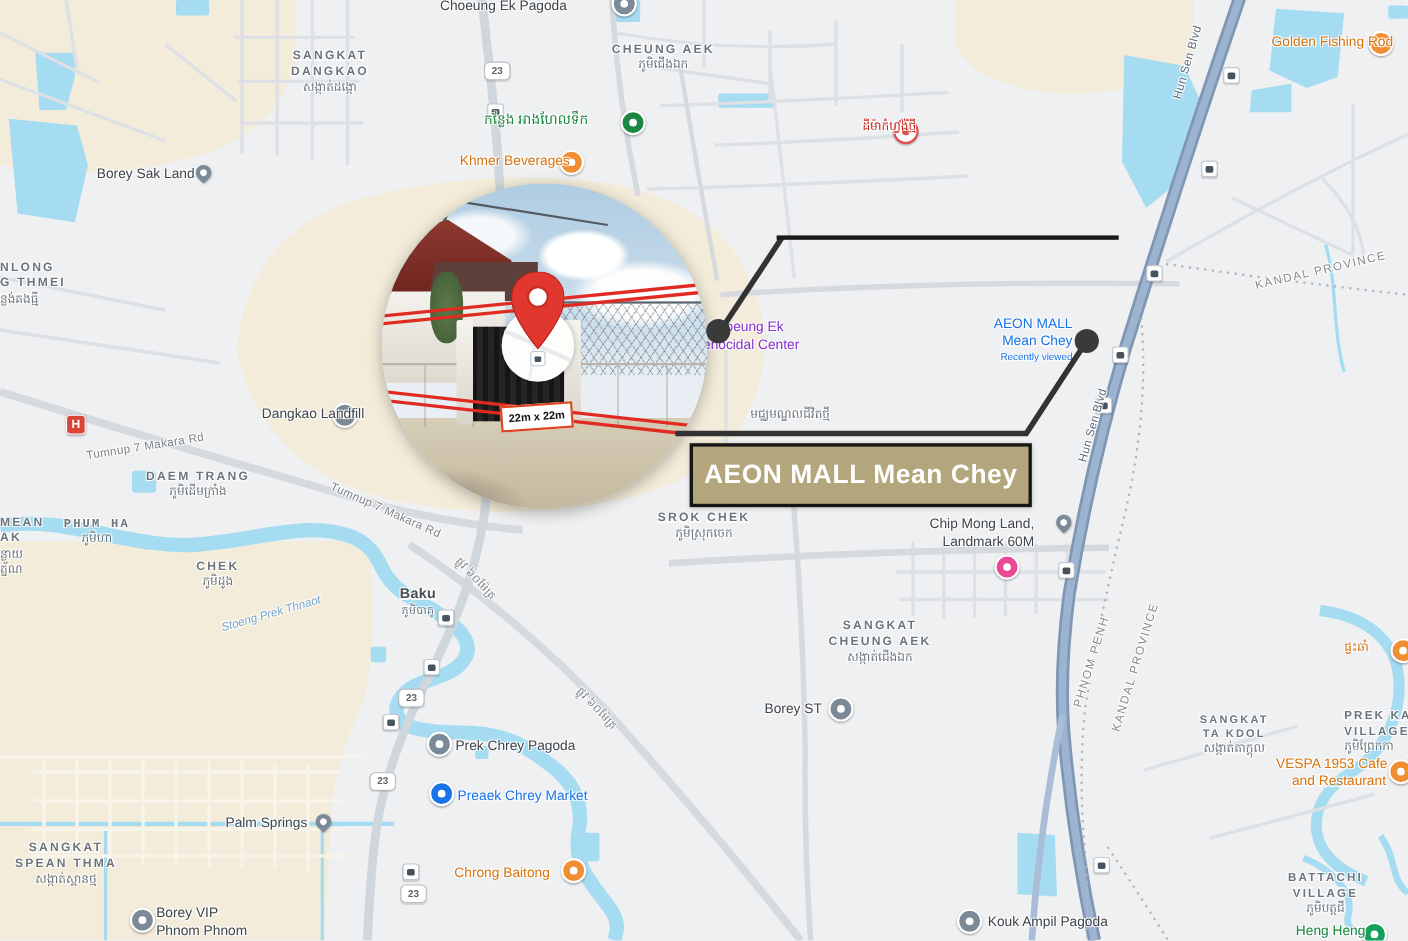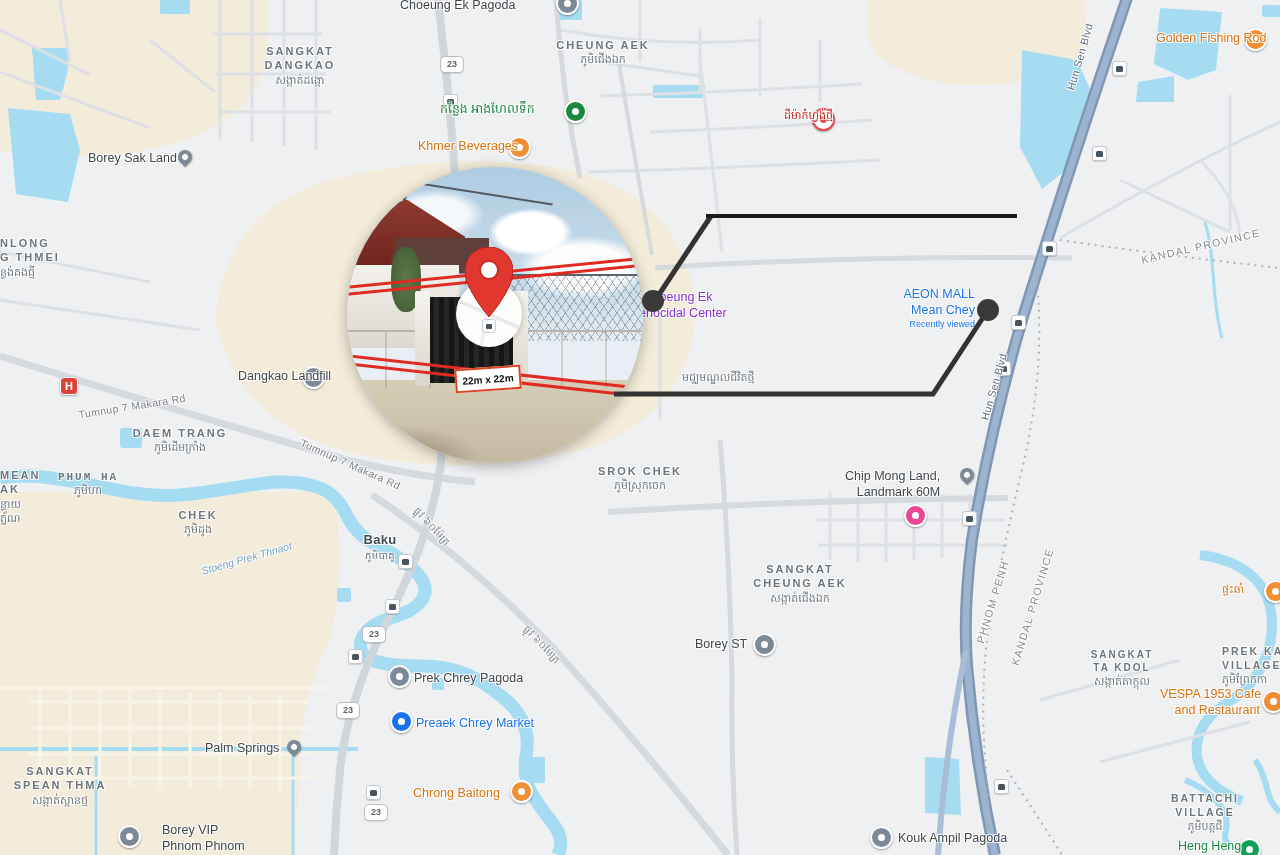--- a/index.html
+++ b/index.html
@@ -343,21 +343,21 @@
   <div class="lbl roadlbl" style="left:1046px;top:50px;transform:rotate(-74deg);color:#5f6d7a;">Hun Sen Blvd</div>
   <div class="lbl roadlbl" style="left:960px;top:380px;transform:rotate(-74deg);color:#5f6d7a;">Hun Sen Blvd</div>
   <div class="lbl boundary" style="left:950px;top:595px;transform:rotate(-73deg);">PHNOM PENH</div>
   <div class="lbl boundary" style="left:972px;top:600px;transform:rotate(-73deg);">KANDAL PROVINCE</div>
   <div class="lbl area" style="left:0;top:764px;width:120px;">
     <div>SANGKAT</div>
     <div>SPEAN THMA</div>
     <div class="km">សង្កាត់ស្ពានថ្ម</div>
   </div>
   <div class="lbl poi" style="left:205px;top:740px;">Palm Springs</div>
-  <div class="lbl poi" style="left:142px;top:822px;text-align:left;margin-left:20px;">
+  <div class="lbl poi" style="left:142px;top:822px;text-align:left;">
     <div>Borey VIP</div>
     <div>Phnom Phnom</div>
   </div>
   <div class="lbl poi" style="left:414px;top:670px;">Prek Chrey Pagoda</div>
   <div class="lbl poi blue" style="left:416px;top:715px;">Preaek Chrey Market</div>
   <div class="lbl poi orange" style="left:413px;top:785px;">Chrong Baitong</div>
   <div class="lbl poi" style="left:898px;top:830px;">Kouk Ampil Pagoda</div>
   <div class="lbl area" style="left:1160px;top:792px;width:90px;font-size:10.5px;">
     <div>BATTACHI</div>
     <div>VILLAGE</div>
@@ -414,14 +414,15 @@
   </div>
 
   <svg class="layer" width="1280" height="855" viewBox="0 0 1280 855" style="z-index:6;pointer-events:none;">
     <line x1="711" y1="216" x2="656" y2="299" stroke="#333" stroke-width="5"></line>
     <circle cx="653" cy="301" r="11" fill="#3a3a3a"></circle>
     <polyline points="614,394 933,394 986,313" fill="none" stroke="#333" stroke-width="5"></polyline>
     <circle cx="988" cy="310" r="11" fill="#3a3a3a"></circle>
   </svg>
 
   <div class="underbar" style="left:706px;top:214px;width:311px;height:4px;"></div>
+  <div class="annbox" style="left:627px;top:403px;width:305px;height:52px;font-size:24px;letter-spacing:.5px;">AEON MALL Mean Chey</div>
 
 </div>
 
 </body></html>

